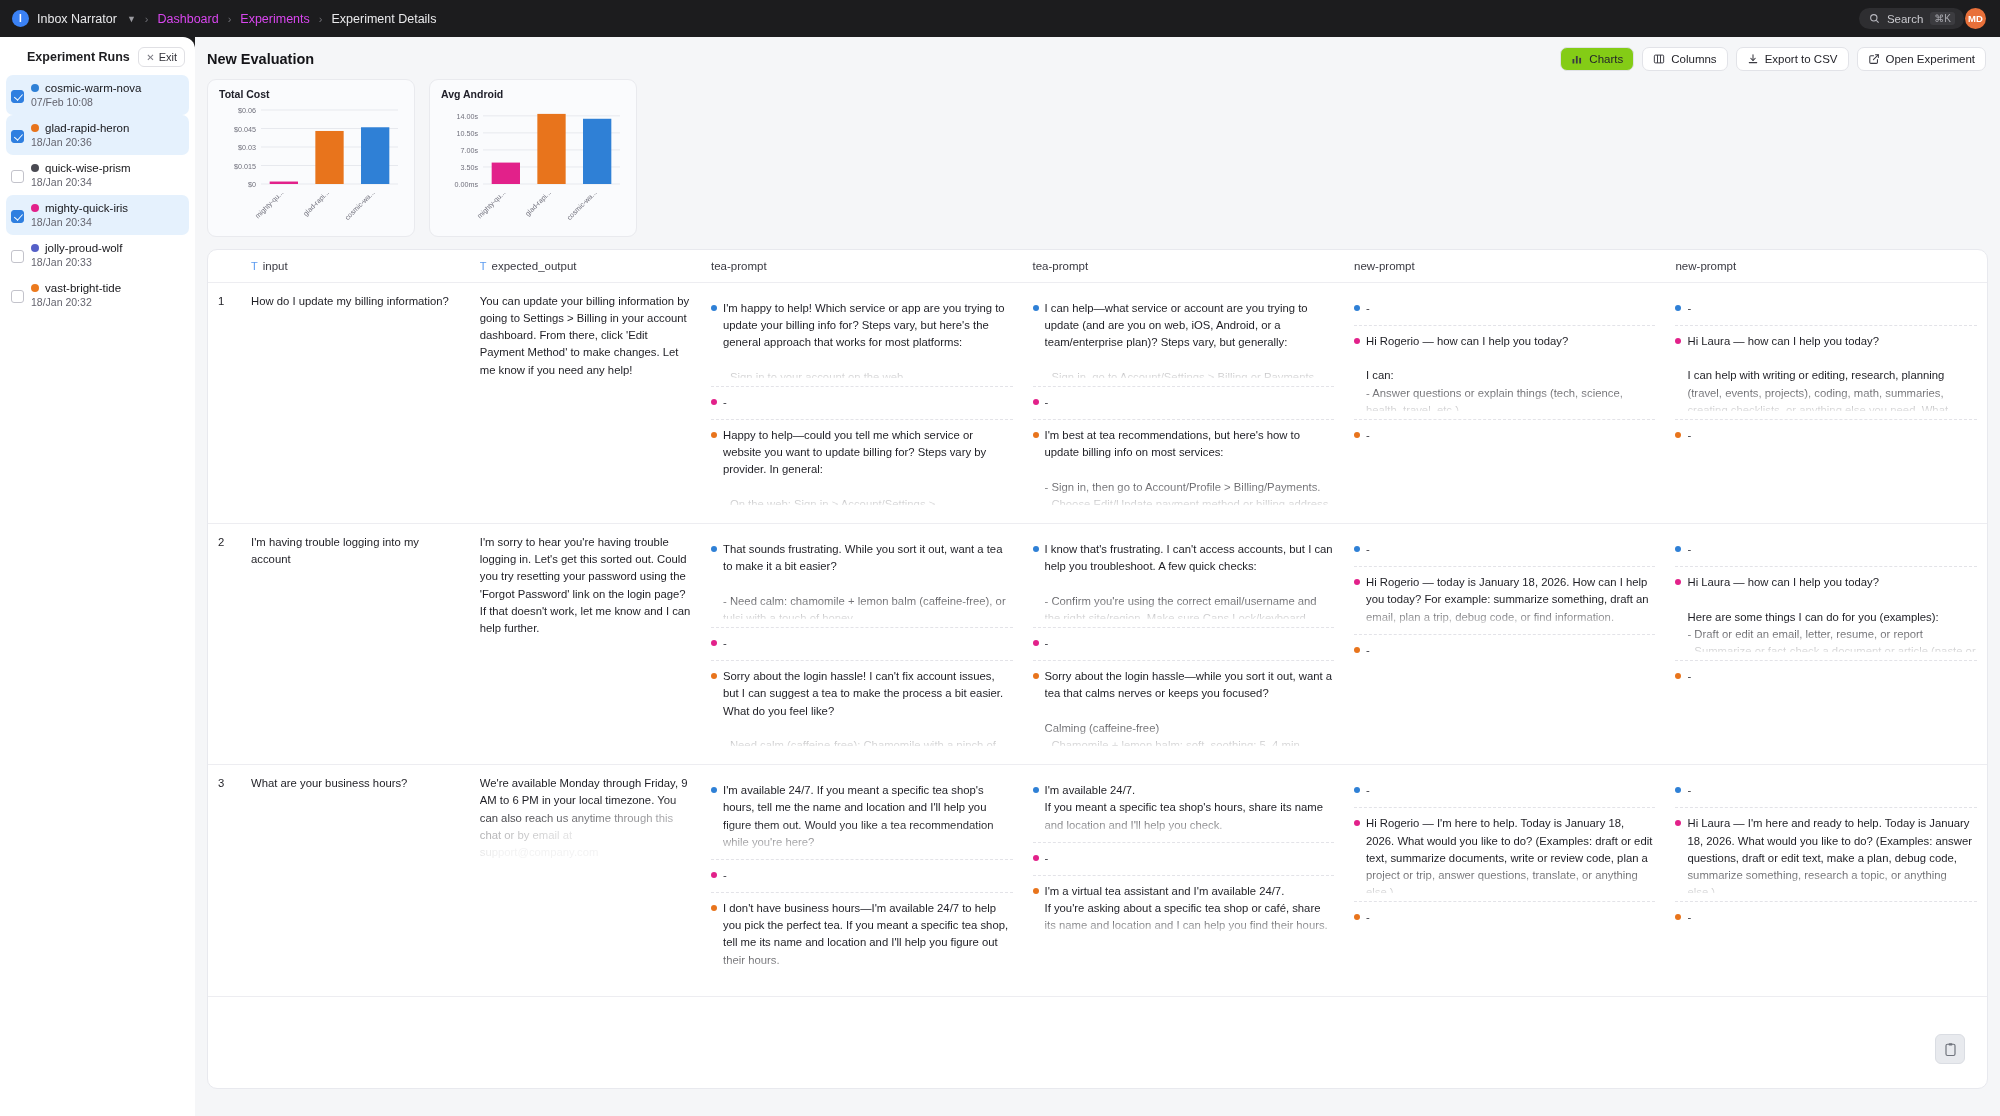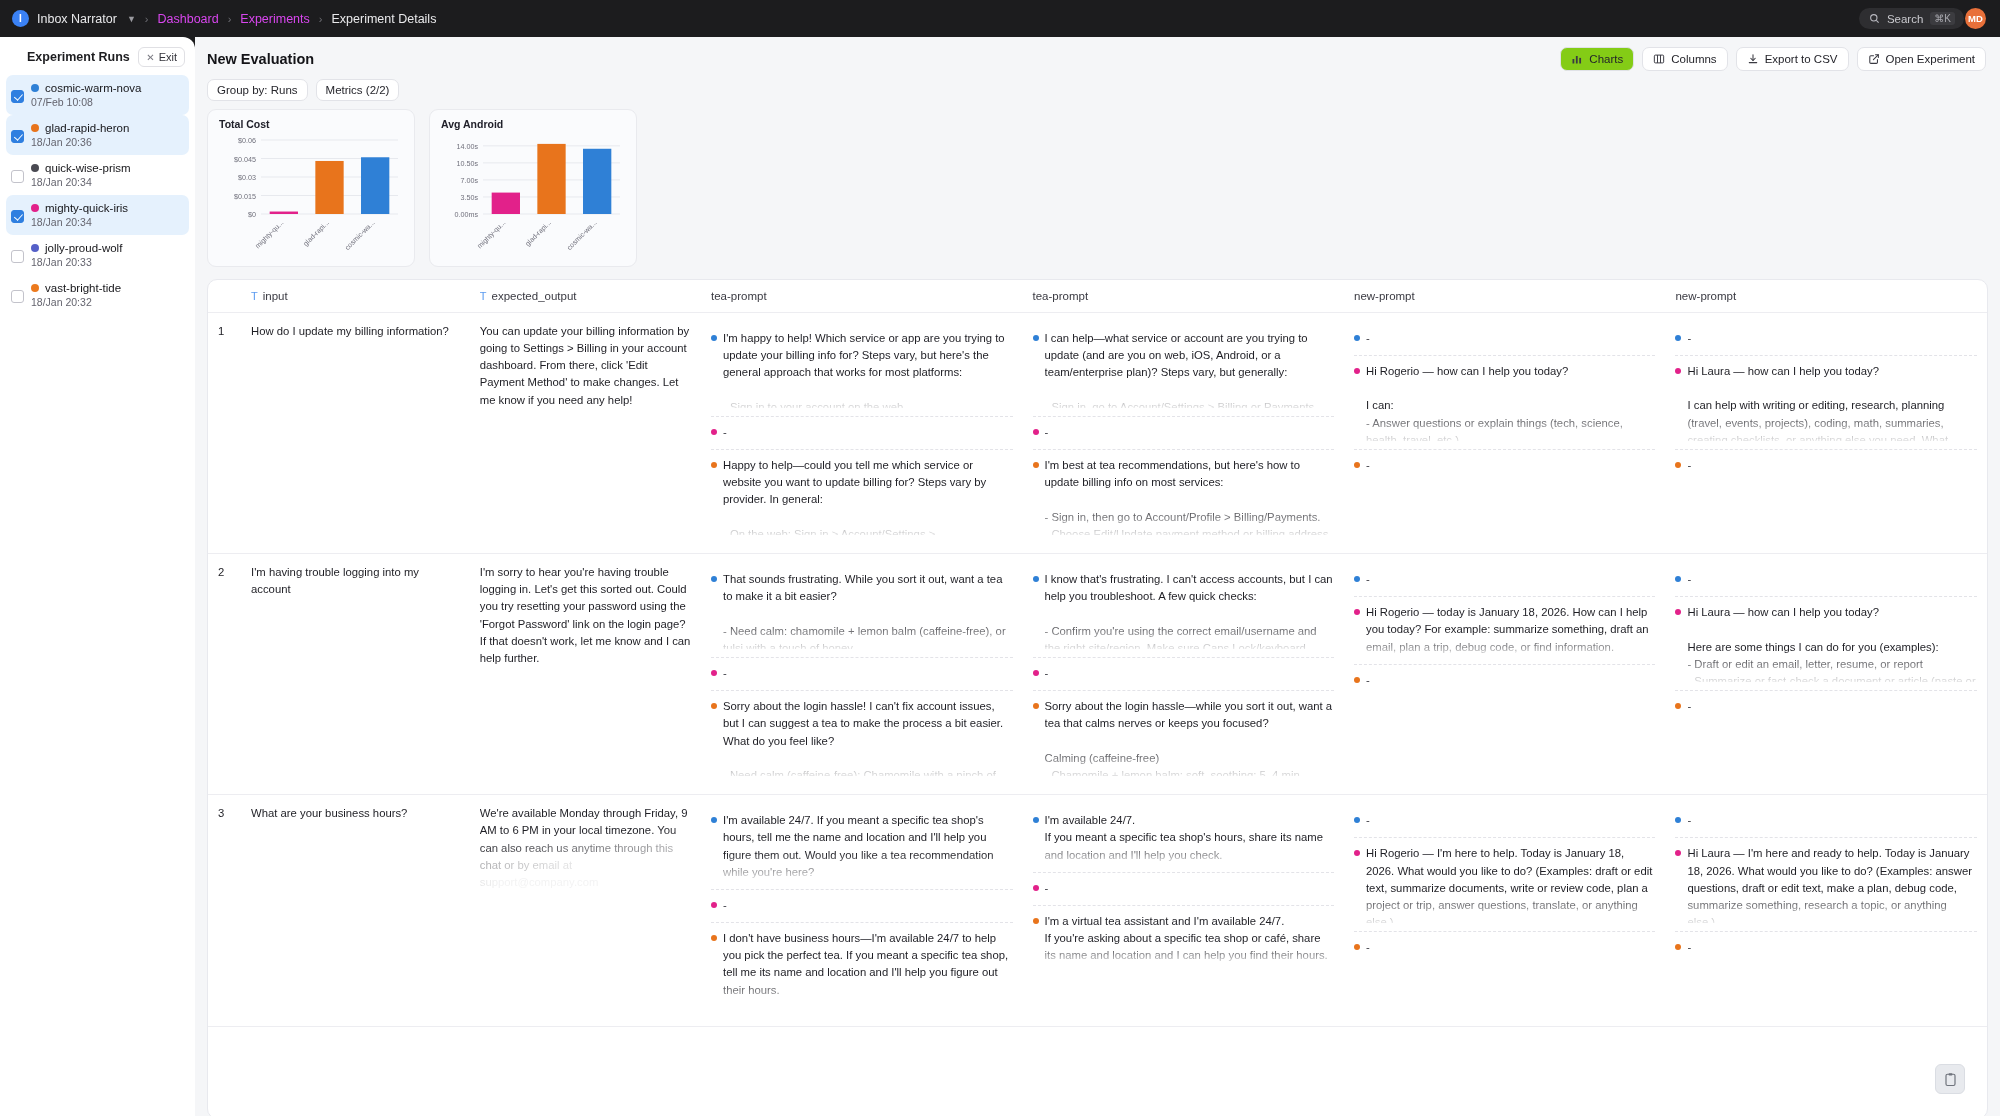--- a/index.html
+++ b/index.html
@@ -363,24 +363,20 @@
                 <path d="M12.6 8.6 V12.4 A1.4 1.4 0 0 1 11.2 13.8 H3.8 A1.4 1.4 0 0 1 2.4 12.4 V5 A1.4 1.4 0 0 1 3.8 3.6 H7.4"></path>
                 <path d="M10 2.3 H13.8 V6.1"></path>
                 <path d="M7.2 8.9 L13.6 2.5"></path>
               </svg>
             </span>
             <span>Open Experiment</span>
           </div>
         </div>
     </div>
 
-    <div class="chip-row" id="chip-row">
-        <div class="chip">Group by: Runs</div>
-        <div class="chip">Metrics (2/2)</div>
-      </div>
 
     <div class="charts" id="charts">
         <div class="card">
           <div class="card-title">Total Cost</div>
           <div class="plot">
             <svg width="190" height="126" viewBox="0 0 190 126">
               <line x1="45" x2="182" y1="82" y2="82" stroke="#e7e9ee" stroke-width="1"></line>
               <text x="40" y="85" text-anchor="end" font-size="7.2" fill="#70707c" font-family="&quot;Liberation Sans&quot;, sans-serif">$0</text>
               <line x1="45" x2="182" y1="63.5" y2="63.5" stroke="#e7e9ee" stroke-width="1"></line>
               <text x="40" y="66.5" text-anchor="end" font-size="7.2" fill="#70707c" font-family="&quot;Liberation Sans&quot;, sans-serif">$0.015</text>

